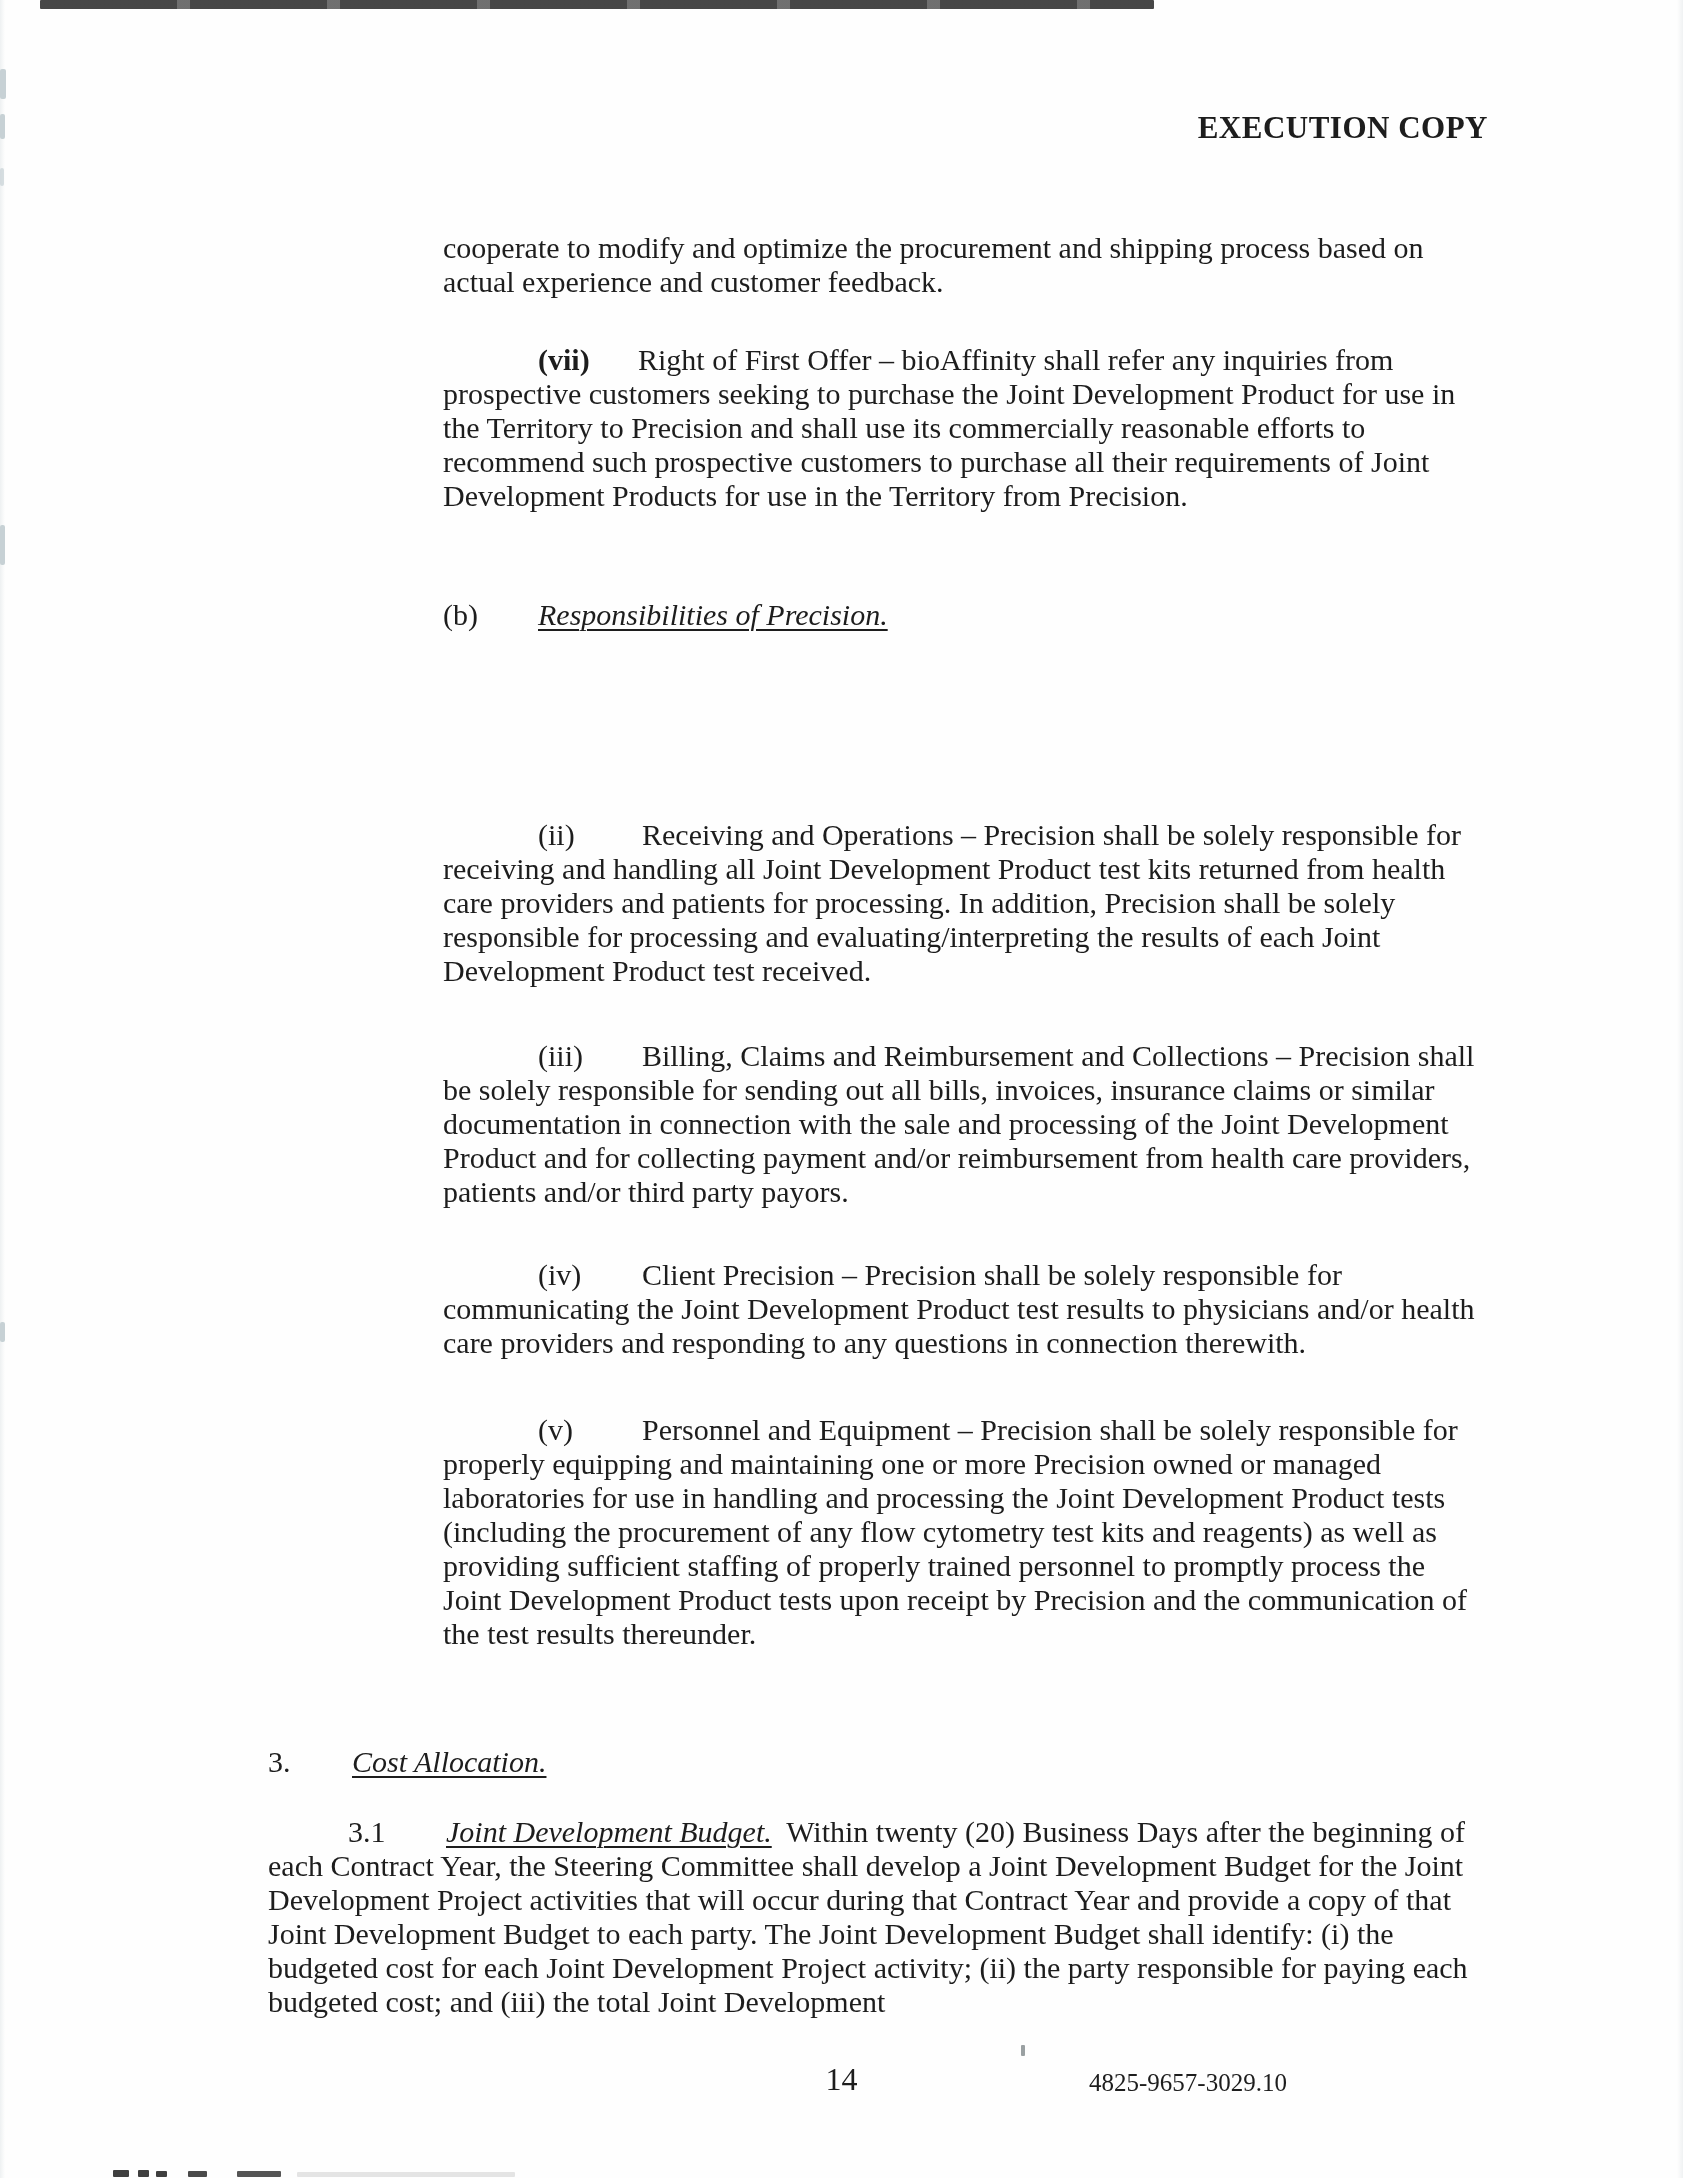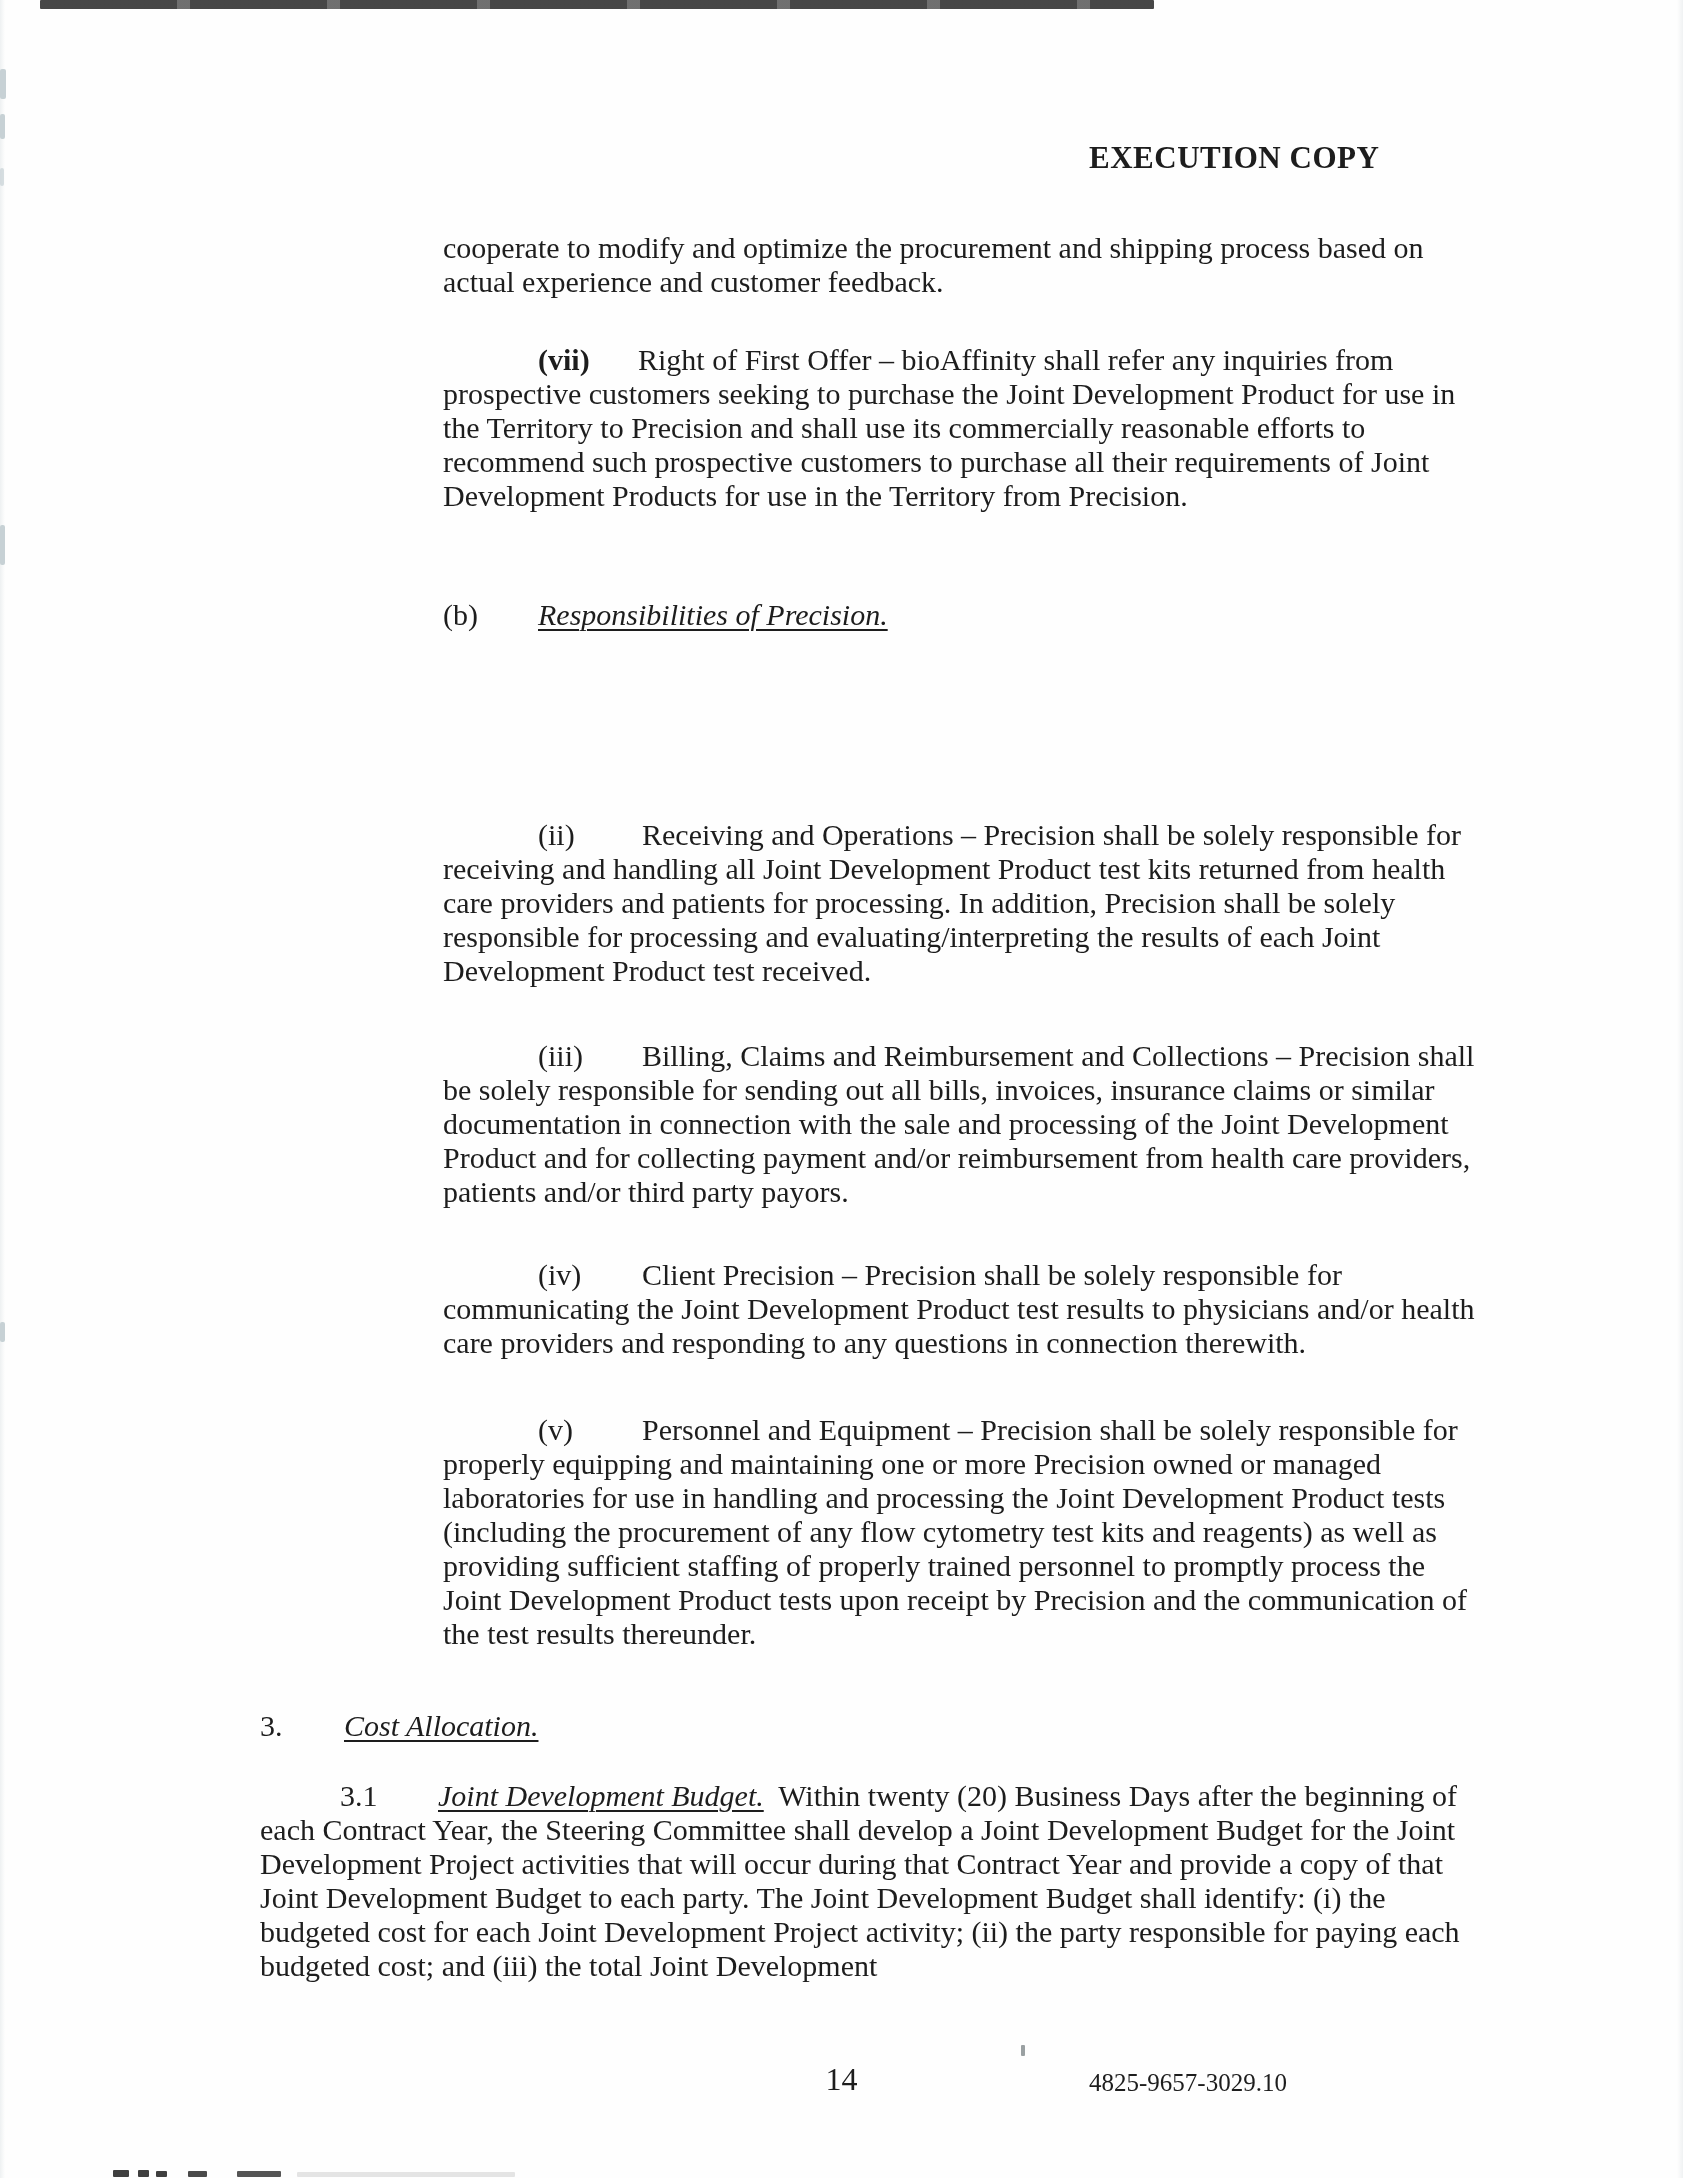--- a/index.html
+++ b/index.html
@@ -29,28 +29,28 @@
   .d6{left:297px;top:2172px;width:218px;height:5px;background:#000;opacity:.10;}
   .smudge{position:absolute;background:#c7d1d5;border-radius:2px;}
   .s1{left:0;top:69px;width:6px;height:30px;}
   .s2{left:0;top:114px;width:5px;height:25px;}
   .s3{left:0;top:168px;width:4px;height:18px;opacity:.7;}
   .s4{left:0;top:525px;width:5px;height:40px;}
   .s5{left:0;top:1322px;width:5px;height:20px;}
   .tick{position:absolute;left:1021px;top:2045px;width:4px;height:11px;background:#9aa0a2;border-radius:1px;}
   
   .exec{
-    position:absolute;top:140px;left:1089px;width:399px;
-    font-weight:bold;font-size:31px;letter-spacing:0.5px;
+    position:absolute;top:110px;left:1089px;width:399px;
+    text-align:right;font-weight:bold;font-size:31px;letter-spacing:0.5px;
   }
   .blk{
     position:absolute;left:443px;width:1045px;margin:0;
     font-size:30px;line-height:34px;
   }
-  .main{left:260px;width:1228px;}
+  .main{left:268px;width:1228px;margin-top:36px;}
   .ind{text-indent:95px;}
   .ind81{text-indent:80px;}
   .lbl{display:inline-block;text-indent:0;}
   .w101{width:100px;font-weight:bold;}
   .w105{width:104px;}
   .w96{width:95px;}
   .w85{width:84px;}
   .w99{width:98px;}
   .it{}
   .ul{text-decoration:underline;text-underline-offset:4px;text-decoration-thickness:2px;font-style:italic;}

